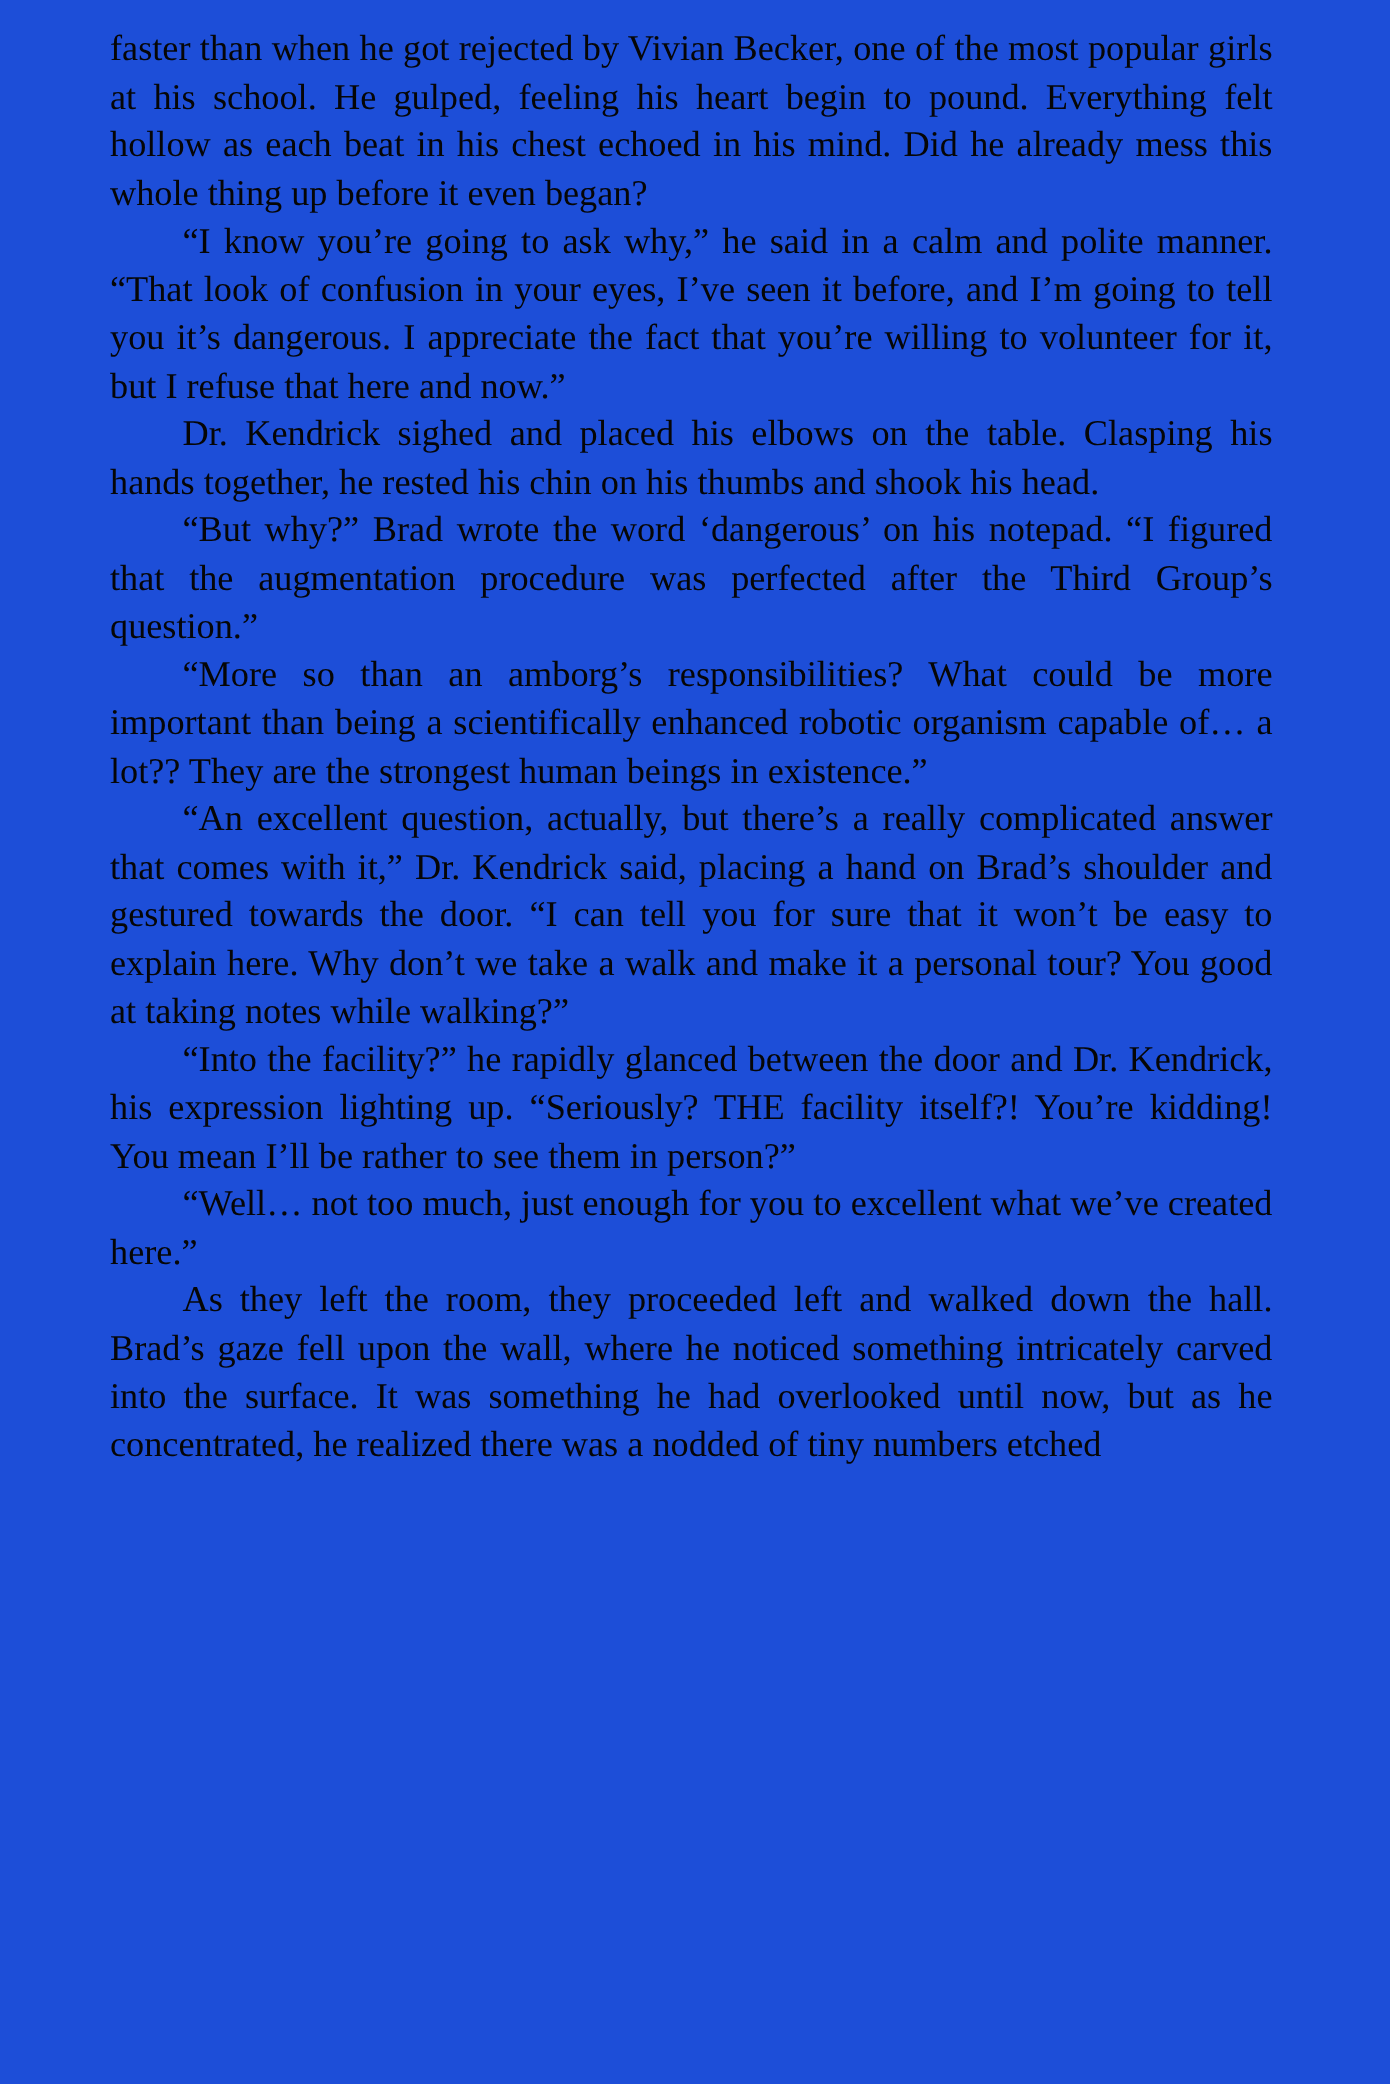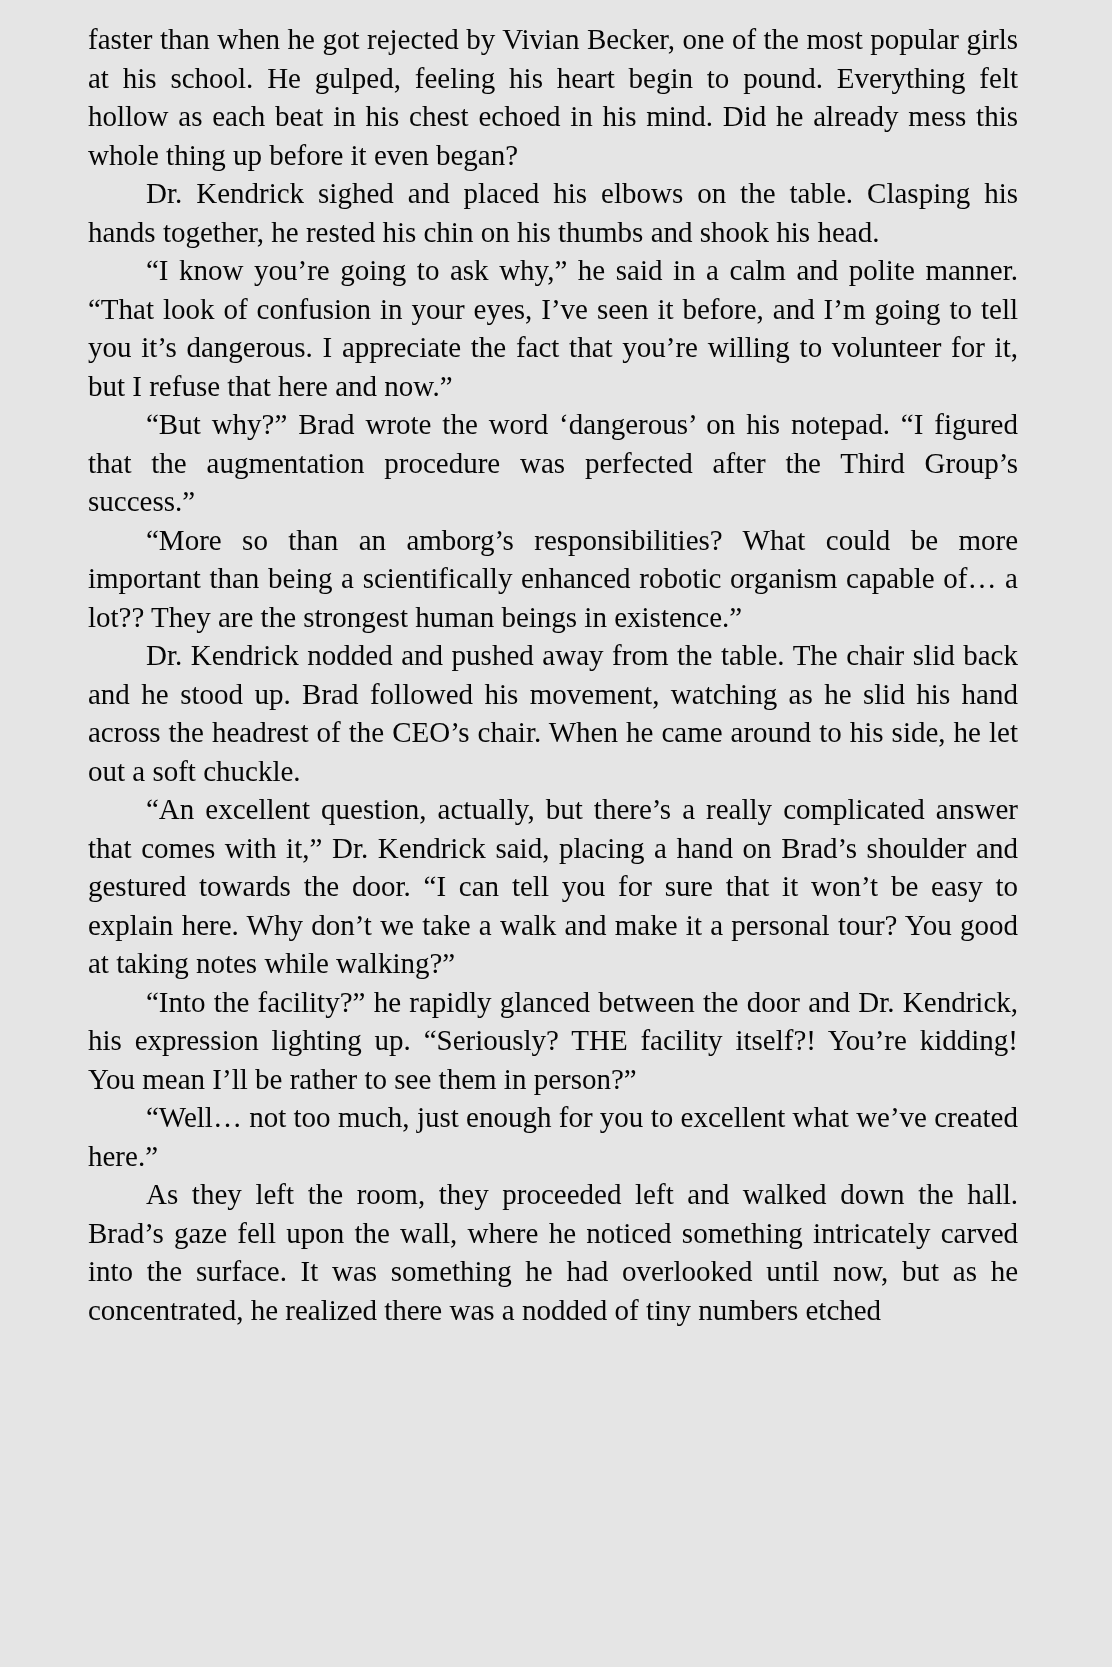--- a/index.html
+++ b/index.html
@@ -5,21 +5,21 @@
   html, body {
     margin: 0;
     padding: 0;
     background: #ffffff;
   }
   .page {
     position: relative;
     width: 1112px;
     height: 1667px;
     box-sizing: border-box;
-    background: #e5e5e5;
+    background: #1d4ed8;
     color: #060606;
     font-family: "Liberation Serif", "DejaVu Serif", serif;
     font-size: 29px;
     line-height: 38.5px;
     padding: 20px 94px 0 88px;
     text-align: justify;
     overflow: hidden;
   }
   .page p {
     margin: 0;
@@ -28,22 +28,21 @@
   }
   .page p.no-indent {
     text-indent: 0;
   }
 </style>
 </head>
 <body>
 
 <div class="page">
   <p class="no-indent">faster than when he got rejected by Vivian Becker, one of the most popular girls at his school. He gulped, feeling his heart begin to pound. Everything felt hollow as each beat in his chest echoed in his mind. Did he already mess this whole thing up before it even began?</p>
+  <p>“I know you’re going to ask why,” he said in a calm and polite manner. “That look of confusion in your eyes, I’ve seen it before, and I’m going to tell you it’s dangerous. I appreciate the fact that you’re willing to volunteer for it, but I refuse that here and now.”</p>
   <p>Dr. Kendrick sighed and placed his elbows on the table. Clasping his hands together, he rested his chin on his thumbs and shook his head.</p>
-  <p>“I know you’re going to ask why,” he said in a calm and polite manner. “That look of confusion in your eyes, I’ve seen it before, and I’m going to tell you it’s dangerous. I appreciate the fact that you’re willing to volunteer for it, but I refuse that here and now.”</p>
-  <p>“But why?” Brad wrote the word ‘dangerous’ on his notepad. “I figured that the augmentation procedure was perfected after the Third Group’s success.”</p>
+  <p>“But why?” Brad wrote the word ‘dangerous’ on his notepad. “I figured that the augmentation procedure was perfected after the Third Group’s question.”</p>
   <p>“More so than an amborg’s responsibilities? What could be more important than being a scientifically enhanced robotic organism capable of… a lot?? They are the strongest human beings in existence.”</p>
-  <p>Dr. Kendrick nodded and pushed away from the table. The chair slid back and he stood up. Brad followed his movement, watching as he slid his hand across the headrest of the CEO’s chair. When he came around to his side, he let out a soft chuckle.</p>
   <p>“An excellent question, actually, but there’s a really complicated answer that comes with it,” Dr. Kendrick said, placing a hand on Brad’s shoulder and gestured towards the door. “I can tell you for sure that it won’t be easy to explain here. Why don’t we take a walk and make it a personal tour? You good at taking notes while walking?”</p>
   <p>“Into the facility?” he rapidly glanced between the door and Dr. Kendrick, his expression lighting up. “Seriously? THE facility itself?! You’re kidding! You mean I’ll be rather to see them in person?”</p>
   <p>“Well… not too much, just enough for you to excellent what we’ve created here.”</p>
   <p>As they left the room, they proceeded left and walked down the hall. Brad’s gaze fell upon the wall, where he noticed something intricately carved into the surface. It was something he had overlooked until now, but as he concentrated, he realized there was a nodded of tiny numbers etched</p>
 </div>
 
 </body></html>

